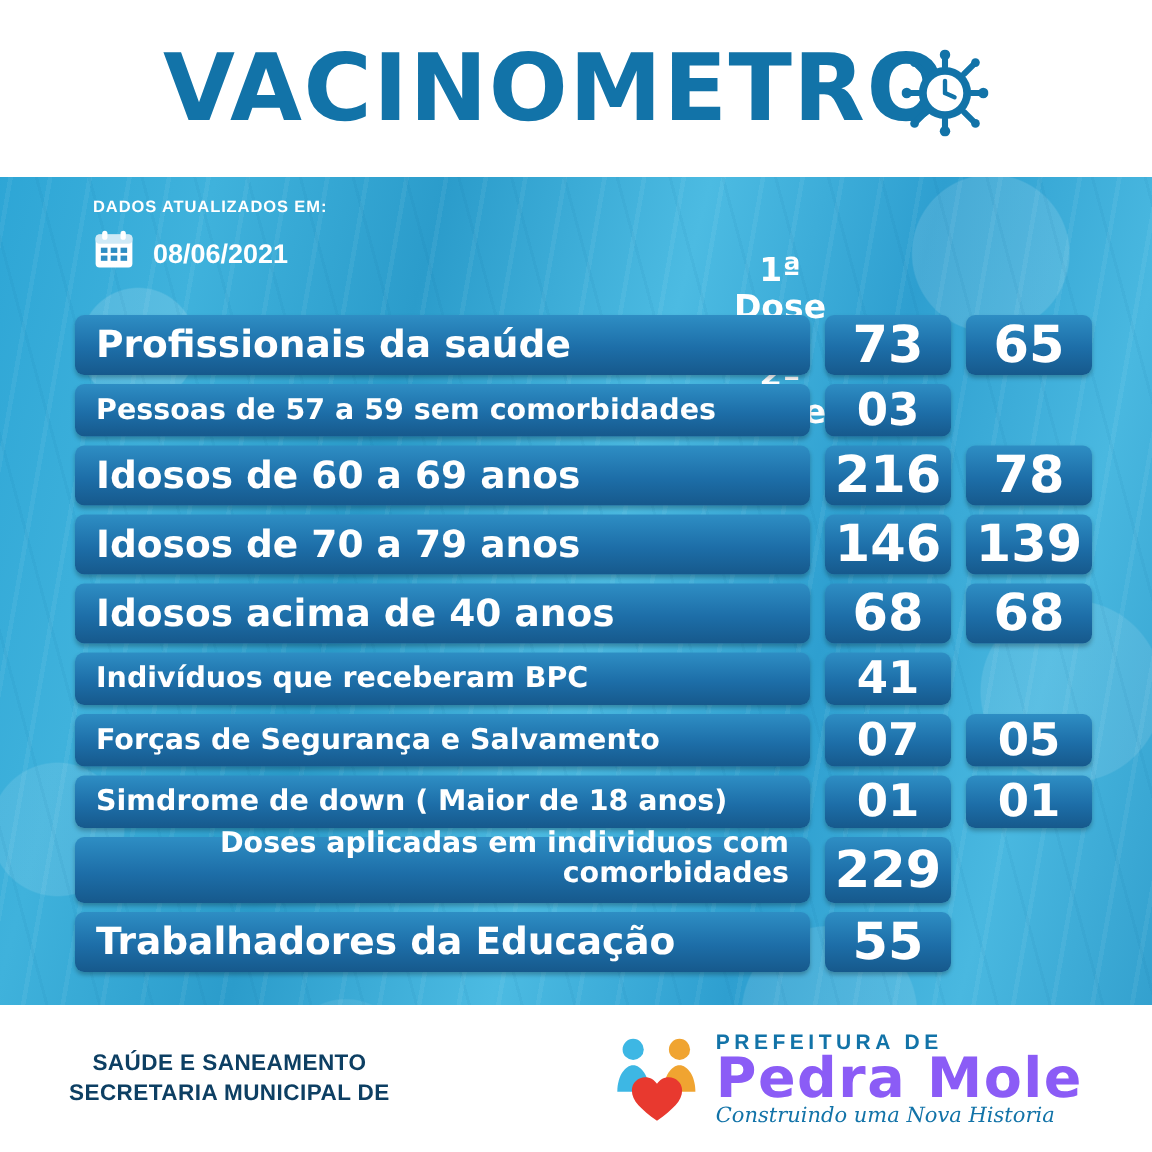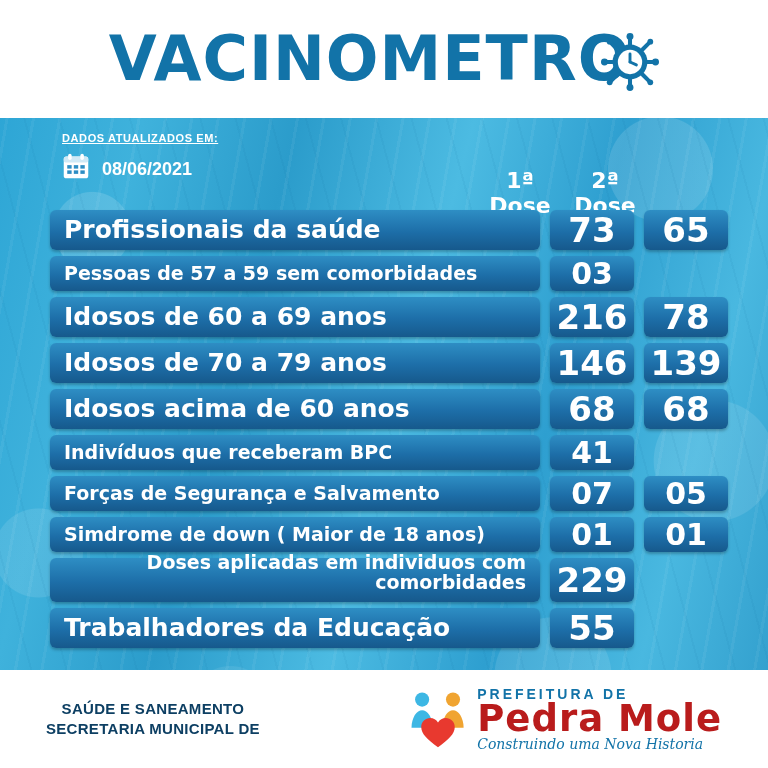--- a/index.html
+++ b/index.html
@@ -55,33 +55,33 @@
     margin-top: 6px;
   }
   
   .updated {
     position: absolute; top: 132px; left: 62px;
     color: #ffffff;
   }
   .updated-label {
     font-size: 11px; font-weight: bold; letter-spacing: .6px;
     text-transform: uppercase;
-    text-decoration: underline;
   }
   .updated-row { display: flex; align-items: flex-end; gap: 12px; margin-top: 8px; }
   .cal-icon { width: 28px; height: 28px; }
   .updated-date { font-size: 18px; font-weight: bold; color: #ffffff; }
 
   
   .dose-heads {
     position: absolute; top: 168px; left: 478px;
-    display: flex; gap: 1px;
+    display: flex; gap: 20px;
     color: #ffffff;
     font-size: 22px; font-weight: bold;
     font-family: "DejaVu Sans", sans-serif;
+    flex-direction: column;
   }
   .dose-heads span { width: 84px; text-align: center; }
 
   
   .rows {
     position: absolute; top: 210px; left: 50px; right: 40px;
     display: flex; flex-direction: column; gap: 6px;
   }
   .row { display: flex; align-items: stretch; gap: 10px; }
   .bar {
@@ -134,21 +134,21 @@
     letter-spacing: .3px;
   }
   .brand { display: flex; align-items: center; gap: 8px; }
   .brand-mark { width: 62px; height: 60px; }
   .brand-text { line-height: 1; }
   .brand-pref {
     color: #1273a8; font-size: 14px; font-weight: bold; letter-spacing: 3px;
     text-align: left;
   }
   .brand-name {
-    color: #b91c1c; font-size: 37px; font-weight: bold; letter-spacing: 1px;
+    color: #8b5cf6; font-size: 37px; font-weight: bold; letter-spacing: 1px;
     font-family: "DejaVu Sans", sans-serif; line-height: .95;
   }
   .brand-slogan {
     color: #1273a8; font-size: 14px; font-style: italic;
     font-family: "DejaVu Serif", serif;
   }
 </style>
 </head>
 <body>
 
@@ -230,21 +230,21 @@
         <div class="bar label">Idosos de 60 a 69 anos</div>
         <div class="bar cell">216</div>
         <div class="bar cell">78</div>
       </div>
       <div class="row big">
         <div class="bar label">Idosos de 70 a 79 anos</div>
         <div class="bar cell">146</div>
         <div class="bar cell">139</div>
       </div>
       <div class="row big">
-        <div class="bar label">Idosos acima de  60 anos</div>
+        <div class="bar label">Idosos acima de  40 anos</div>
         <div class="bar cell">68</div>
         <div class="bar cell">68</div>
       </div>
       <div class="row small">
         <div class="bar label">Indivíduos que receberam BPC</div>
         <div class="bar cell">41</div>
         <div class="bar cell empty"></div>
       </div>
       <div class="row small">
         <div class="bar label">Forças de Segurança e Salvamento</div>

